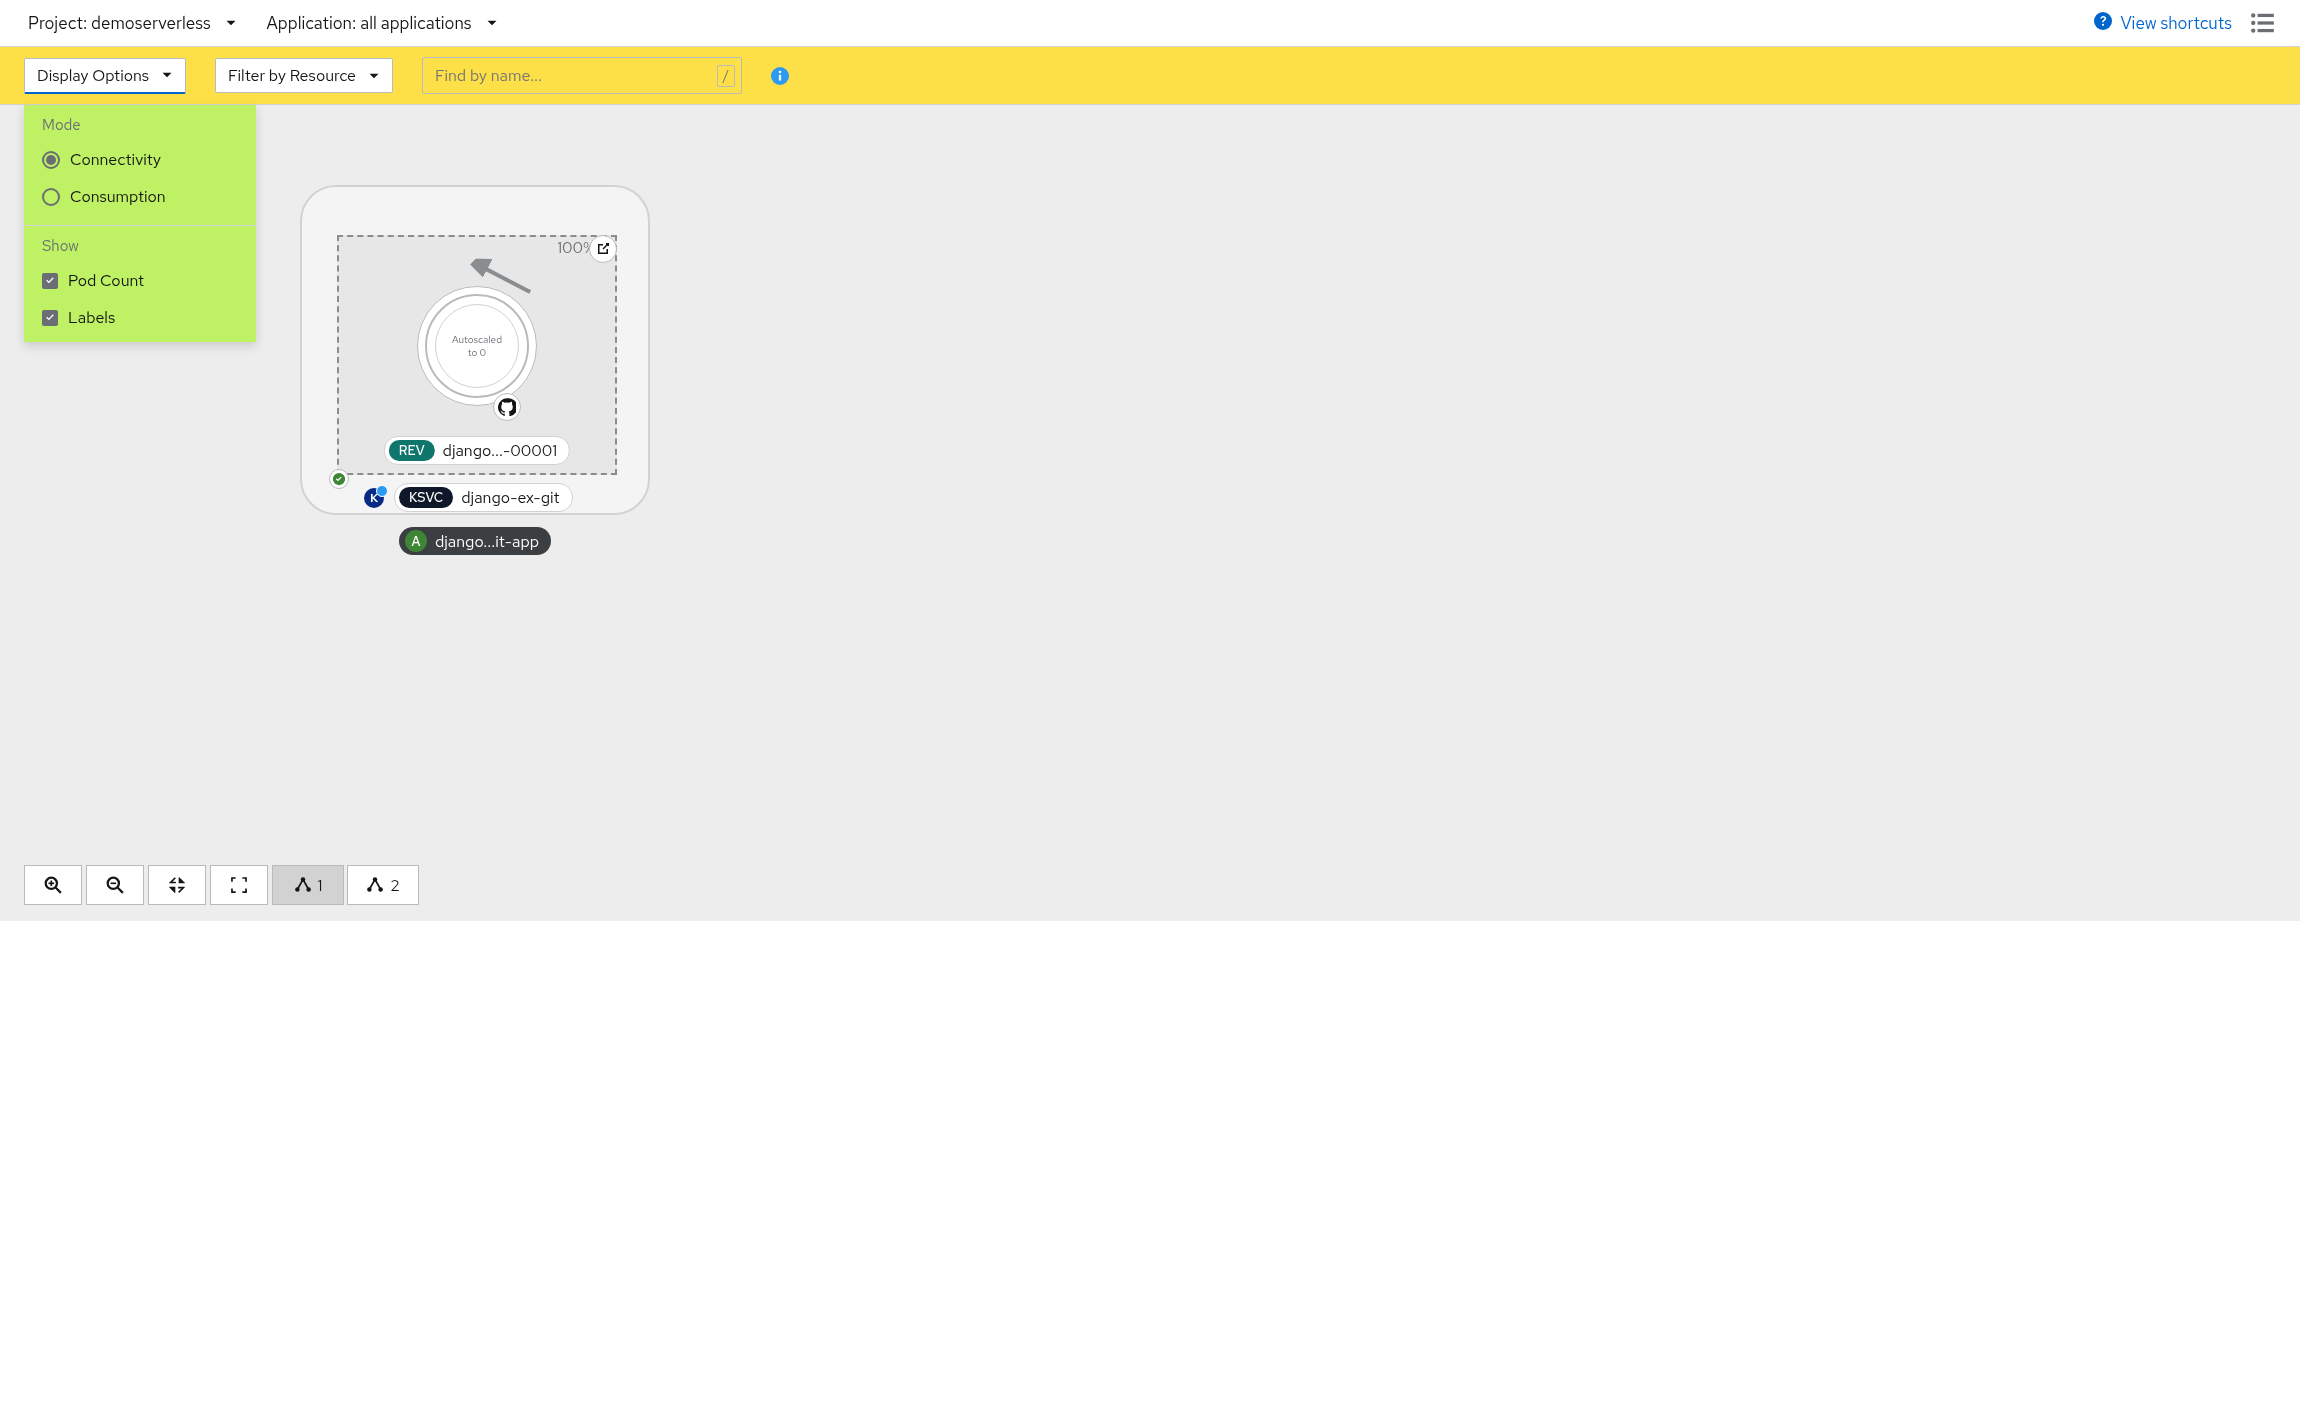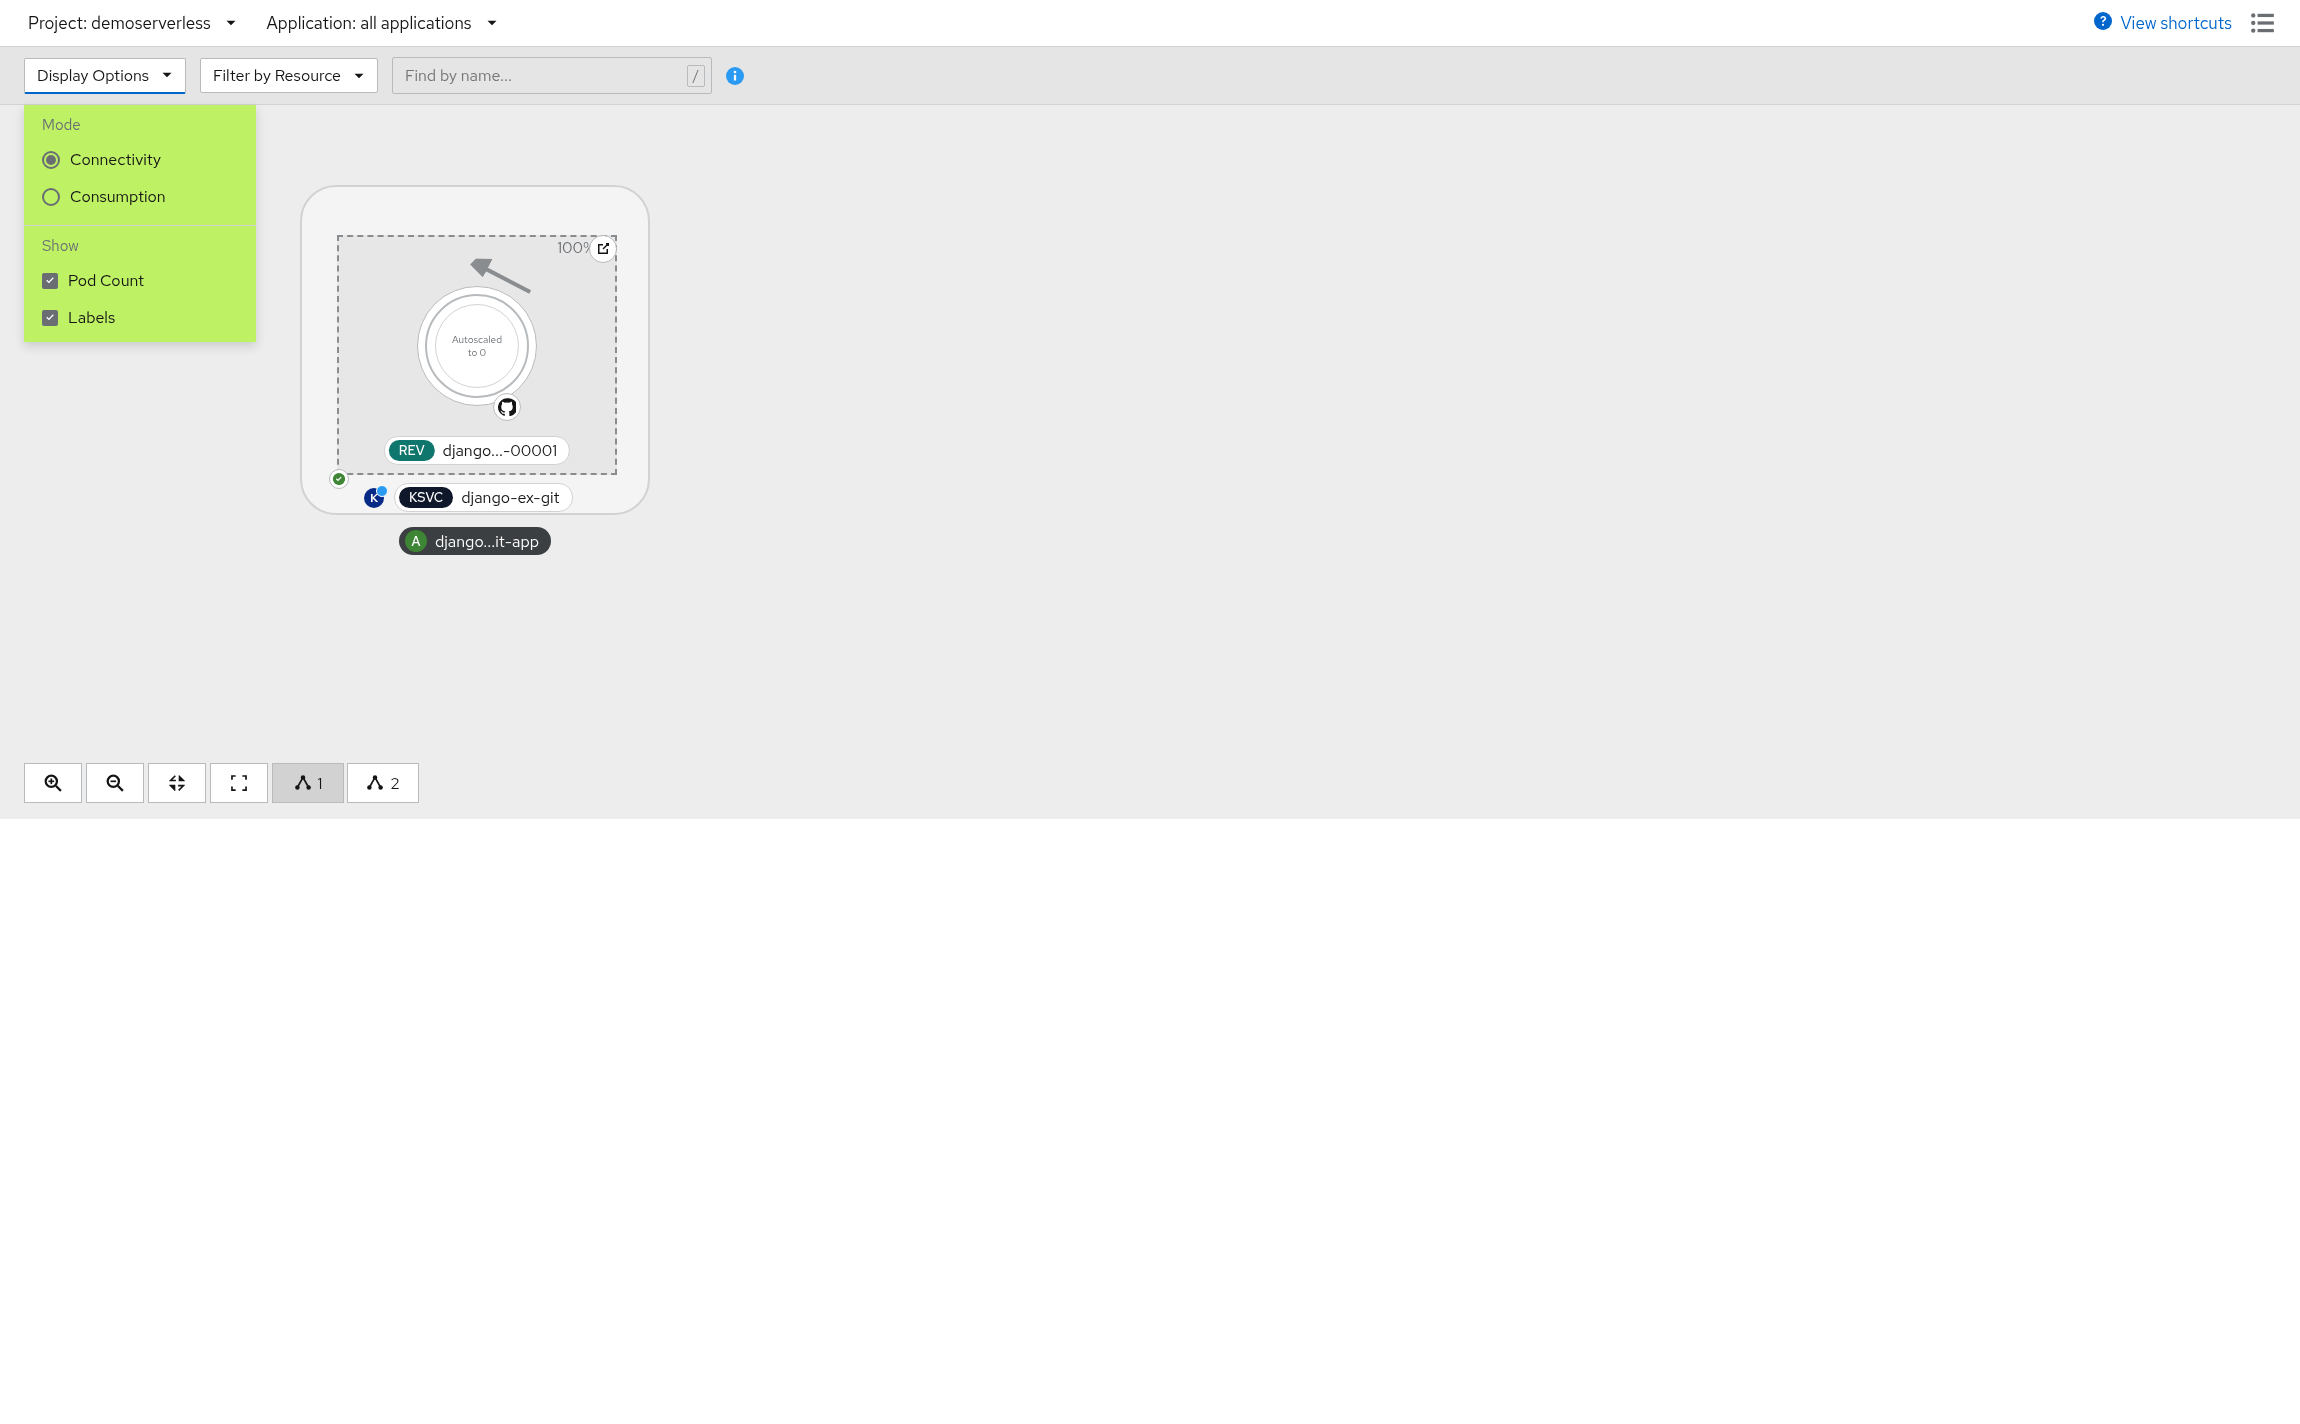--- a/index.html
+++ b/index.html
@@ -11,21 +11,21 @@
 
     body {
       background: #fff;
       color: #151515;
       overflow: hidden;
     }
 
     .page {
       display: flex;
       flex-direction: column;
-      height: 819px; 
+      height: 921px; 
     }
 
     
     .context-bar {
       display: flex;
       align-items: center;
       padding: 6px 24px;
       border-bottom: 1px solid #d2d2d2;
       background: #fff;
     }
@@ -64,23 +64,23 @@
       display: flex;
       cursor: pointer;
       color: #6a6e73;
     }
 
     
     .toolbar {
       display: flex;
       align-items: center;
       padding: 10px 24px;
-      gap: 14px;
+      gap: 29px;
       border-bottom: 1px solid #d2d2d2;
-      background: #e5e5e5;
+      background: #fde047;
     }
     .tb-select {
       display: flex;
       align-items: center;
       justify-content: space-between;
       gap: 12px;
       border: 1px solid #b8bbbe;
       padding: 6px 12px;
       font-size: 16px;
       border-radius: 2px;

